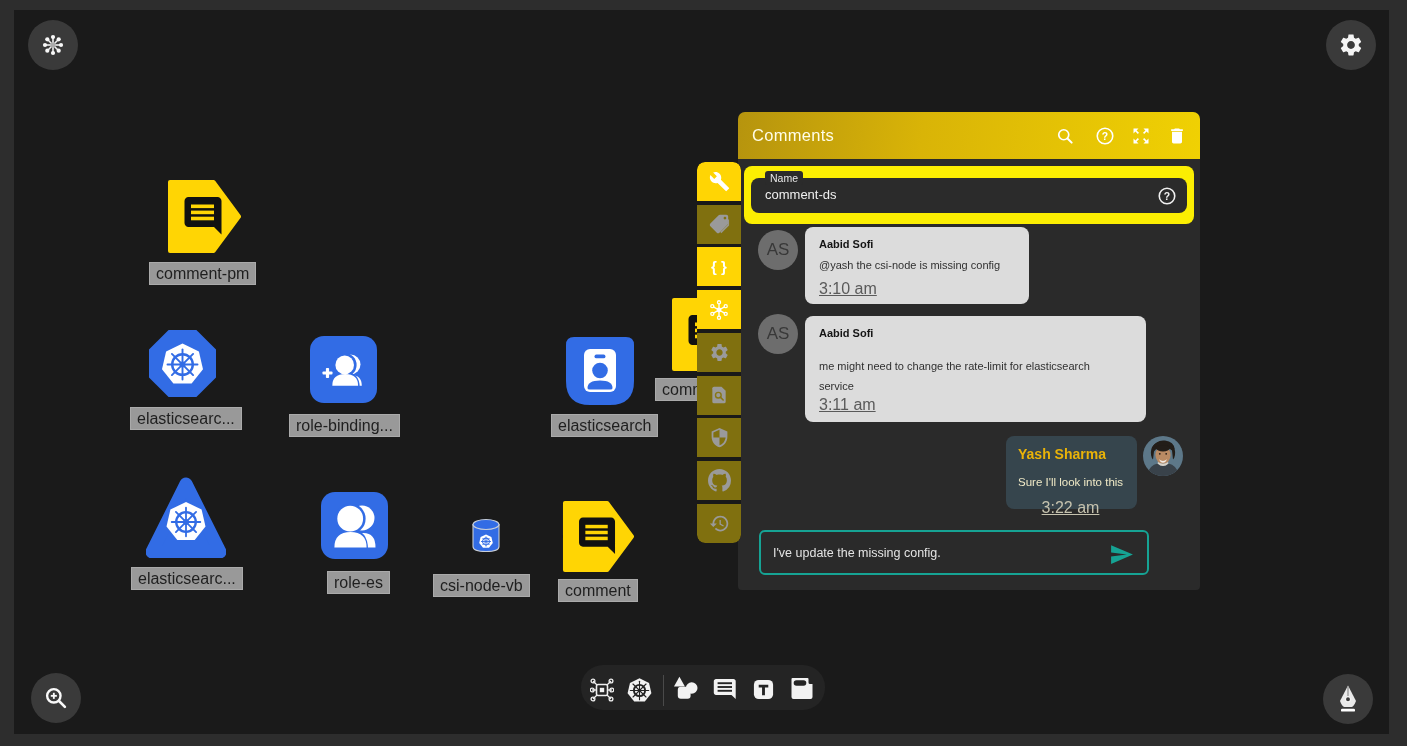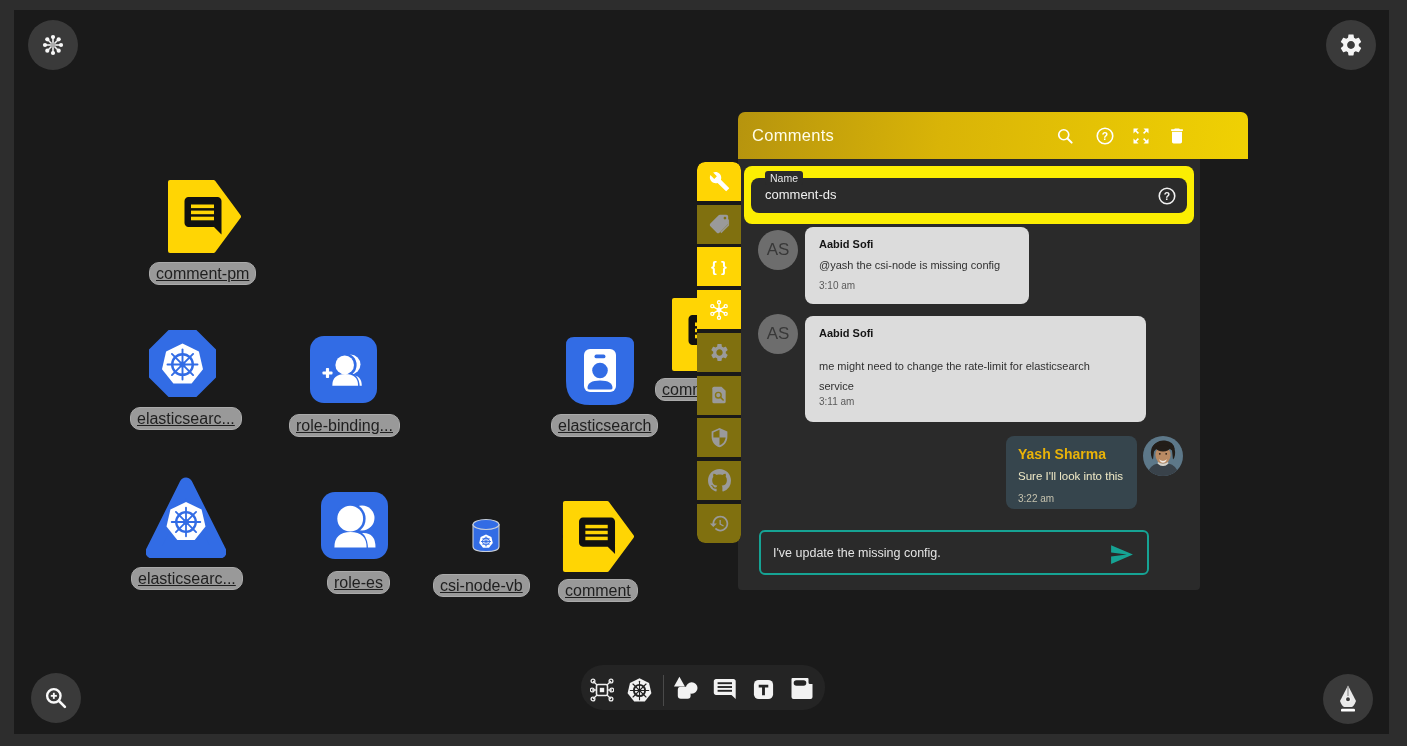--- a/index.html
+++ b/index.html
@@ -4,45 +4,45 @@
 <style>
   * { margin:0; padding:0; box-sizing:border-box; }
   html,body { width:1407px; height:746px; overflow:hidden; background:#2d2d2d;
     font-family:"Liberation Sans", sans-serif; }
   #canvas { position:absolute; left:14px; top:10px; width:1375px; height:724px;
     background:#1a1a1a; }
   .abs { position:absolute; }
   .circbtn { position:absolute; width:50px; height:50px; border-radius:50%;
     background:#3a3a3a; display:flex; align-items:center; justify-content:center; }
   .nodelabel { position:absolute; background:#999999; color:#1f1f1f;
-    font-size:16px; line-height:19px; padding:1px 6px; border-radius:10px;
-    white-space:nowrap; border:1px solid #aaaaaa;text-decoration:underline; }
+    font-size:16px; line-height:19px; padding:1px 6px; border-radius:0;
+    white-space:nowrap; border:1px solid #aaaaaa; }
   
   .vtb { position:absolute; left:0; width:44px; height:39px;
     display:flex; align-items:center; justify-content:center; }
   .vtb.on  { background:#ffd504; }
   .vtb.off { background:#80700f; }
   
   #panel { position:absolute; left:738px; top:112px; width:462px; height:478px;
     background:#2a2a2a; border-radius:8px 8px 4px 4px; }
-  #phead { position:absolute; left:0; top:0; width:510px; height:47px;
+  #phead { position:absolute; left:0; top:0; width:462px; height:47px;
     border-radius:7px 7px 0 0;
     background:linear-gradient(97deg,#b6940e 0%, #d9b407 40%, #f0d103 100%);
     color:#fffde7; }
   #phead .title { position:absolute; left:14px; top:14px; font-size:16.5px; letter-spacing:.3px; }
   .hico { position:absolute; top:14px; width:20px; height:20px; }
   #nameblk { position:absolute; left:6px; top:54px; width:450px; height:58px;
     background:#fbee02; border-radius:8px; }
   #nameinput { position:absolute; left:7px; top:12px; width:436px; height:35px;
     background:#2b2b2b; border-radius:8px; }
   #namechip { position:absolute; left:14px; top:-7px; background:#2b2b2b;
     color:#e8e8e8; font-size:10.5px; padding:1px 5px; border-radius:3px; }
   .msgname { font-weight:bold; font-size:11px; color:#141414; }
   .msgtxt { font-size:11px; color:#303030; line-height:20px; }
-  .msgtime { font-size:10px; color:#5a5a5a; }
+  .msgtime { font-size:16px; color:#5a5a5a;text-decoration:underline; }
   .avatar { position:absolute; width:40px; height:40px; border-radius:50%;
     background:#6d6d6d; color:#383838; display:flex; align-items:center;
     justify-content:center; font-size:17px; }
   .bubble { position:absolute; background:#dcdcdc; border-radius:8px; padding:11px 14px; }
   #chatin { position:absolute; left:21px; top:418px; width:390px; height:45px;
     border:2px solid #16a394; border-radius:6px; color:#e4e4e4; font-size:12.5px; }
   
   #fpill { position:absolute; left:581px; top:665px; width:244px; height:45px;
     border-radius:22px; background:#242424; display:flex; align-items:center; }
 </style>
@@ -260,22 +260,22 @@
   <div class="avatar" style="left:20px; top:202px;">AS</div>
   <div class="bubble" style="left:67px; top:204px; width:341px; height:106px;">
     <div class="msgname">Aabid Sofi</div>
     <div class="msgtxt" style="margin-top:17px; white-space:nowrap;">me might need to change the rate-limit for elasticsearch</div>
     <div class="msgtxt">service</div>
     <div class="msgtime" style="">3:11 am</div>
   </div>
 
   <div class="bubble" style="left:268px; top:324px; width:131px; height:73px; background:#36454d; padding:10px 6px 8px 12px;">
     <div class="msgname" style="color:#eab308; font-size:14px;">Yash Sharma</div>
-    <div class="msgtxt" style="margin-top:4px; white-space:nowrap; color:#efe9c6; font-size:11.5px;">Sure I'll look into this</div>
-    <div class="msgtime" style="margin-top:7px; text-align:left; padding-right:8px; color:#c5c2ae;">3:22 am</div>
+    <div class="msgtxt" style="margin-top:10px; white-space:nowrap; color:#efe9c6; font-size:11.5px;">Sure I'll look into this</div>
+    <div class="msgtime" style="margin-top:7px; text-align:center; padding-right:8px; color:#c5c2ae;">3:22 am</div>
   </div>
   <div class="abs" style="left:405px; top:324px; width:40px; height:40px; border-radius:50%; overflow:hidden;">
     <svg width="40" height="40" viewBox="0 0 40 40">
       <rect width="40" height="40" fill="#5d7889"></rect>
       <path d="M8 19 Q6.5 6.5 20 5.5 Q33.5 6.5 32 19 Q31.5 22 30 23.5 L29 14.5 Q24.5 10.5 19.5 11 Q13.5 11.5 11 15.5 L10 23.5 Q8.5 22 8 19 Z" fill="#221d18"></path>
       <path d="M9 12 Q13 3.5 22 4.5 Q31 5.5 31.5 13 Q26 8.5 20 9 Q13 9.5 9 12 Z" fill="#221d18"></path>
       <ellipse cx="20" cy="19" rx="7.6" ry="8.8" fill="#b98a63"></ellipse>
       <ellipse cx="20" cy="12.3" rx="6.7" ry="3.2" fill="#221d18"></ellipse>
       <circle cx="16.8" cy="17.8" r="0.9" fill="#2a211a"></circle>
       <circle cx="23.2" cy="17.8" r="0.9" fill="#2a211a"></circle>

